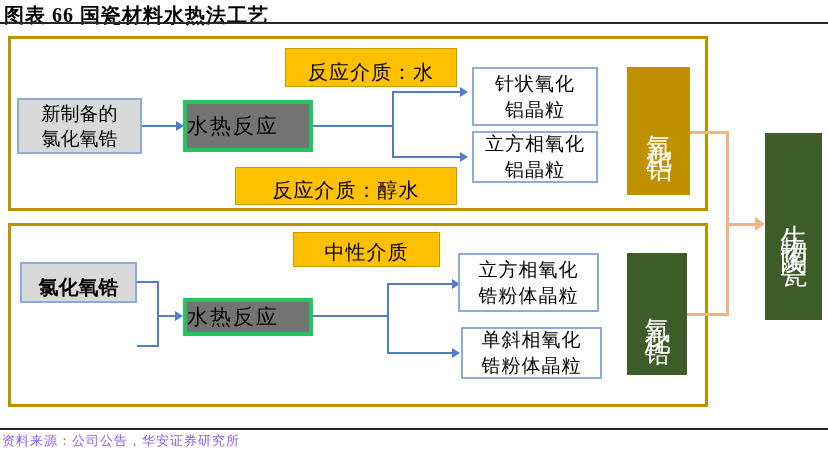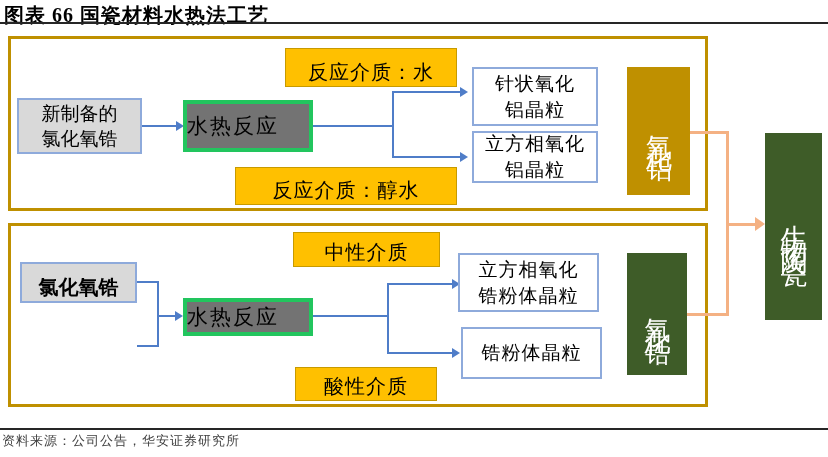--- a/index.html
+++ b/index.html
@@ -35,21 +35,21 @@
     color:#ffffff;display:flex;align-items:center;justify-content:center;
     writing-mode:vertical-rl;text-orientation:upright;
     font-size:26px;letter-spacing:11px;line-height:1;
   }
   .vbox.gold{background:#BF9000;}
   .vbox.green{background:#3E5C28;}
   .bline{background:#4F7DC8;}
   .oline{background:#F4B183;}
   .arr-b{width:0;height:0;border-top:5px solid transparent;border-bottom:5px solid transparent;border-left:8px solid #4F7DC8;}
   .arr-o{width:0;height:0;border-top:7px solid transparent;border-bottom:7px solid transparent;border-left:10px solid #F4B183;}
-  .source-text{left:2px;top:432px;font-size:13px;color:#404040;letter-spacing:1px;}
+  .source-text{left:2px;top:432px;font-size:13px;color:#8b5cf6;letter-spacing:1px;}
 </style>
 </head>
 <body>
 
 <div class="page">
 
   <div class="abs figure-title">图表 66 国瓷材料水热法工艺</div>
   <div class="abs rule" style="left:0;top:22px;width:828px;height:2px;"></div>
 
   <div class="abs panel" style="left:8px;top:36px;width:700px;height:175px;"></div>
@@ -105,36 +105,34 @@
   <div class="abs bline" style="left:157px;top:315px;width:20px;height:2px;"></div>
   <div class="abs arr-b" style="left:175px;top:311px;"></div>
 
   <div class="abs whitebox" style="left:183px;top:298px;width:130px;height:38px;">
     <span>水热反应</span>
   </div>
 
   <div class="abs ylabel" style="left:293px;top:232px;width:147px;height:35px;">
     <span>中性介质</span>
   </div>
-  <div class="abs ylabel" style="left:295px;top:367px;width:142px;height:34px;">
-    <span>酸性介质</span>
-  </div>
 
   <div class="abs bline" style="left:313px;top:315px;width:76px;height:2px;"></div>
   <div class="abs bline" style="left:387px;top:284px;width:2px;height:70px;"></div>
   <div class="abs bline" style="left:387px;top:283px;width:67px;height:2px;"></div>
   <div class="abs arr-b" style="left:452px;top:279px;"></div>
   <div class="abs bline" style="left:387px;top:352px;width:67px;height:2px;"></div>
   <div class="abs arr-b" style="left:452px;top:348px;"></div>
 
   <div class="abs outbox" style="left:458px;top:253px;width:141px;height:59px;">
     <span>立方相氧化</span>
     <span>锆粉体晶粒</span>
   </div>
   <div class="abs outbox" style="left:461px;top:327px;width:141px;height:52px;">
+    <span>单斜相氧化</span>
     <span>锆粉体晶粒</span>
   </div>
 
   <div class="abs vbox green" style="left:627px;top:253px;width:60px;height:122px;">
     <span>氧化锆</span>
   </div>
 
   <div class="abs oline" style="left:690px;top:131px;width:39px;height:3px;"></div>
   <div class="abs oline" style="left:687px;top:313px;width:42px;height:3px;"></div>
   <div class="abs oline" style="left:726px;top:131px;width:3px;height:185px;"></div>

